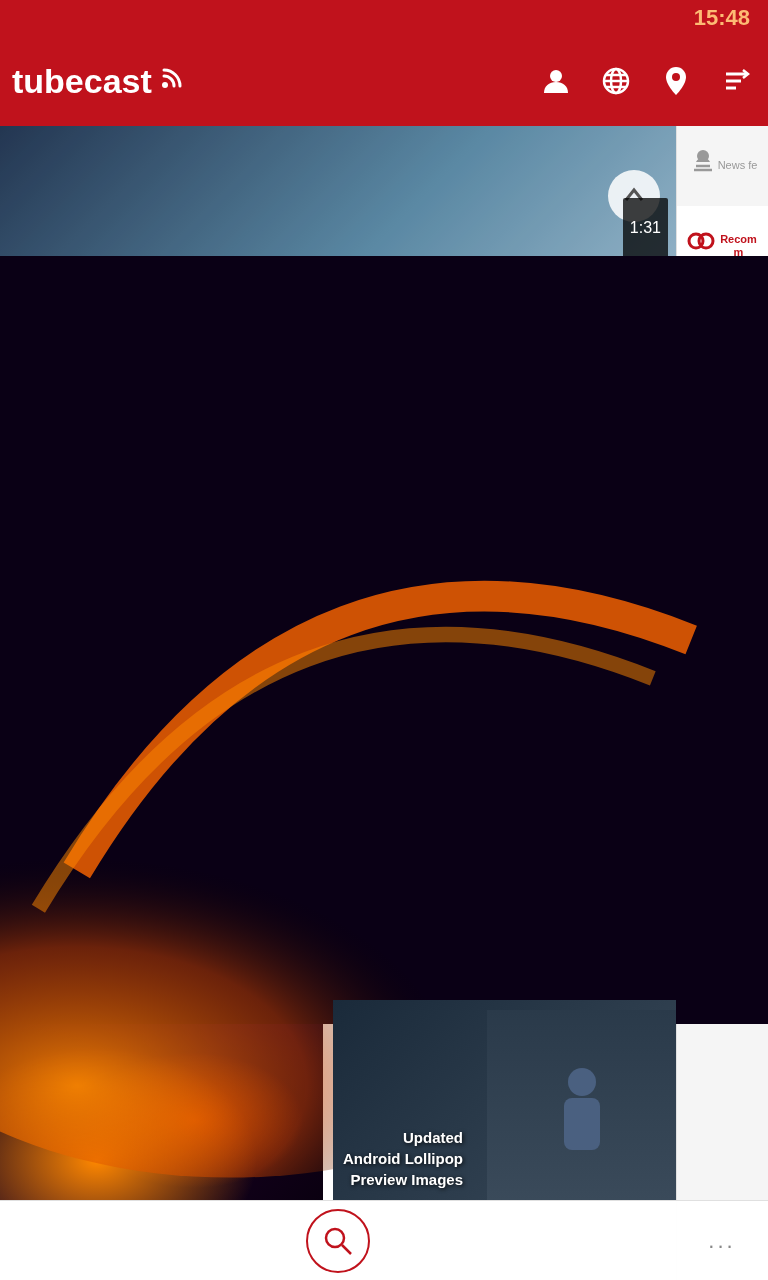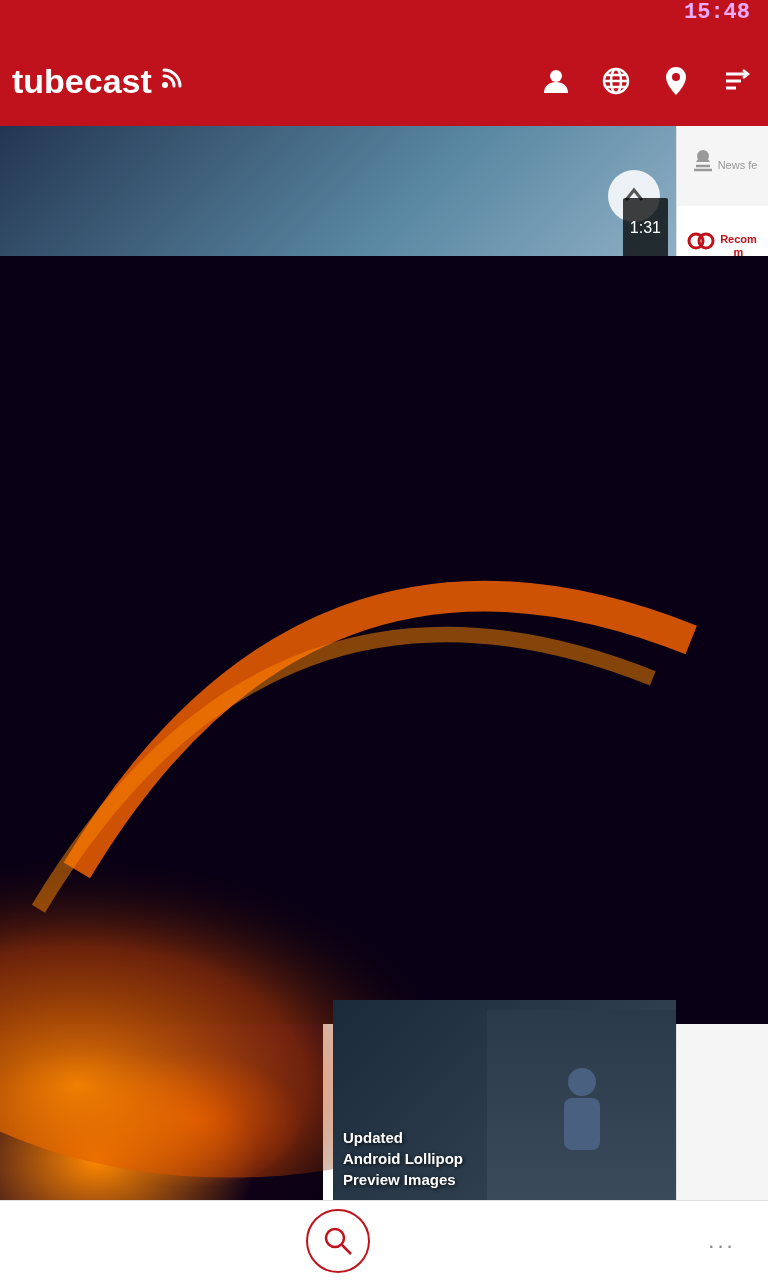--- a/index.html
+++ b/index.html
@@ -10,27 +10,26 @@
       font-family: 'Segoe UI', Arial, sans-serif;
       background: #f0f0f0;
       position: relative;
     }
 
     
     .status-bar {
       background: #c0121c;
       height: 36px;
       display: flex;
-      align-items: flex-start;
+      align-items: center;
       justify-content: flex-end;
       padding-right: 18px;
-      color: #f0abfc;
+      color: #fdba74;
       font-size: 22px;
       font-weight: bold;
-      font-family: Liberation Mono, monospace;
     }
 
     
     .nav-bar {
       background: #c0121c;
       height: 90px;
       display: flex;
       align-items: center;
       padding: 0 12px;
     }
@@ -288,20 +287,21 @@
       align-items: center;
       justify-content: center;
       font-size: 16px;
       color: white;
       overflow: hidden;
     }
     .pf-dual-thumb {
       display: flex;
       gap: 10px;
       margin-top: 8px;
+      text-align: right;
     }
     .pf-thumb-left {
       flex: 1;
       height: 200px;
       background: linear-gradient(135deg, #0a0a1a 0%, #1a0a2a 40%, #2a1a0a 70%, #3a2a1a 100%);
       display: flex;
       align-items: flex-end;
       justify-content: center;
       overflow: hidden;
     }

